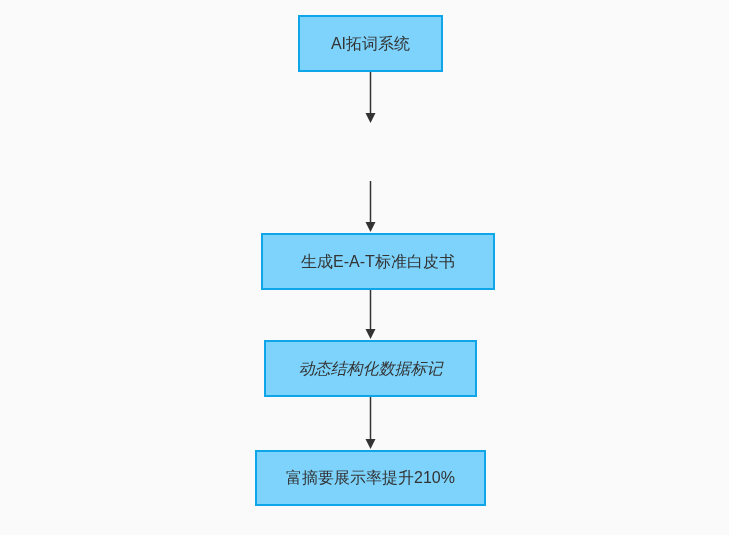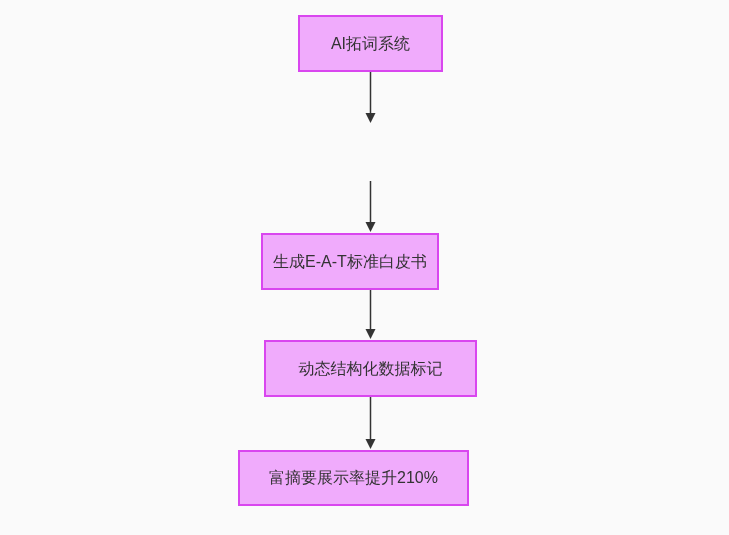--- a/index.html
+++ b/index.html
@@ -19,36 +19,36 @@
     position: absolute;
     left: 0;
     top: 0;
     width: 729px;
     height: 535px;
     pointer-events: none;
   }
   .flow-node {
     position: absolute;
     box-sizing: border-box;
-    background: #f0abfc;
-    border: 2px solid #d946ef;
+    background: #7dd3fc;
+    border: 2px solid #0ea5e9;
     color: #333333;
     font-size: 16px;
     line-height: 1;
     display: flex;
     align-items: center;
     justify-content: center;
     text-align: right;
     white-space: nowrap;
   }
   .node-1 { left: 298px; top: 15px;  width: 145px; height: 57px; }
   .node-2 { left: 275px; top: 124px; width: 187px; height: 57px; }
-  .node-3 { left: 261px; top: 233px; width: 178px; height: 57px; }
-  .node-4 { left: 264px; top: 340px; width: 213px; height: 57px; }
-  .node-5 { left: 238px; top: 450px; width: 231px; height: 56px; }
+  .node-3 { left: 261px; top: 233px; width: 234px; height: 57px; }
+  .node-4 { left: 264px; top: 340px; width: 213px; height: 57px; font-style: italic; }
+  .node-5 { left: 255px; top: 450px; width: 231px; height: 56px; }
   .edge-line { stroke: #333333; stroke-width: 1.5; }
   .edge-head { fill: #333333; stroke: none; }
 </style>
 </head>
 <body>
 
 <div class="canvas">
 
   <svg class="edges-layer" viewBox="0 0 729 535" xmlns="http://www.w3.org/2000/svg">
     <g>

